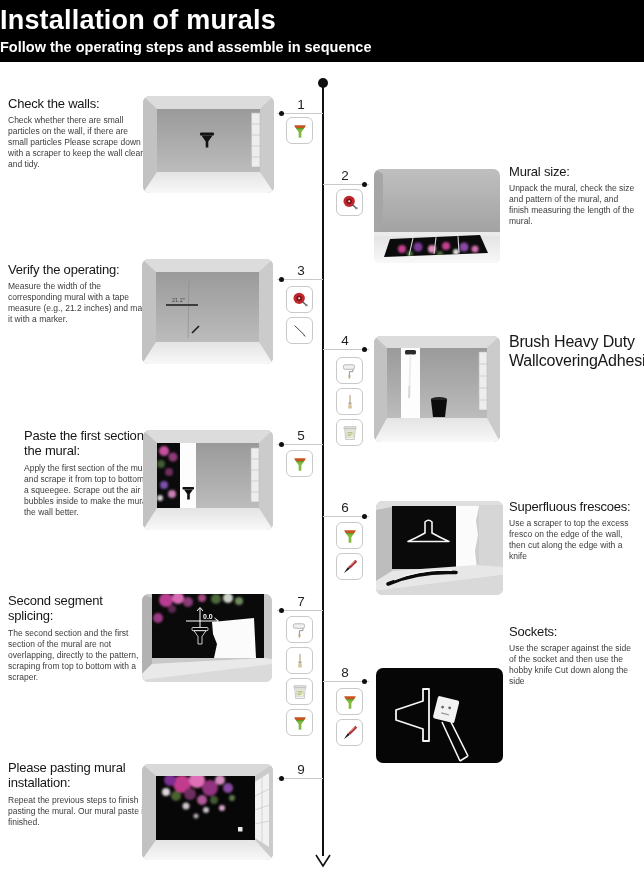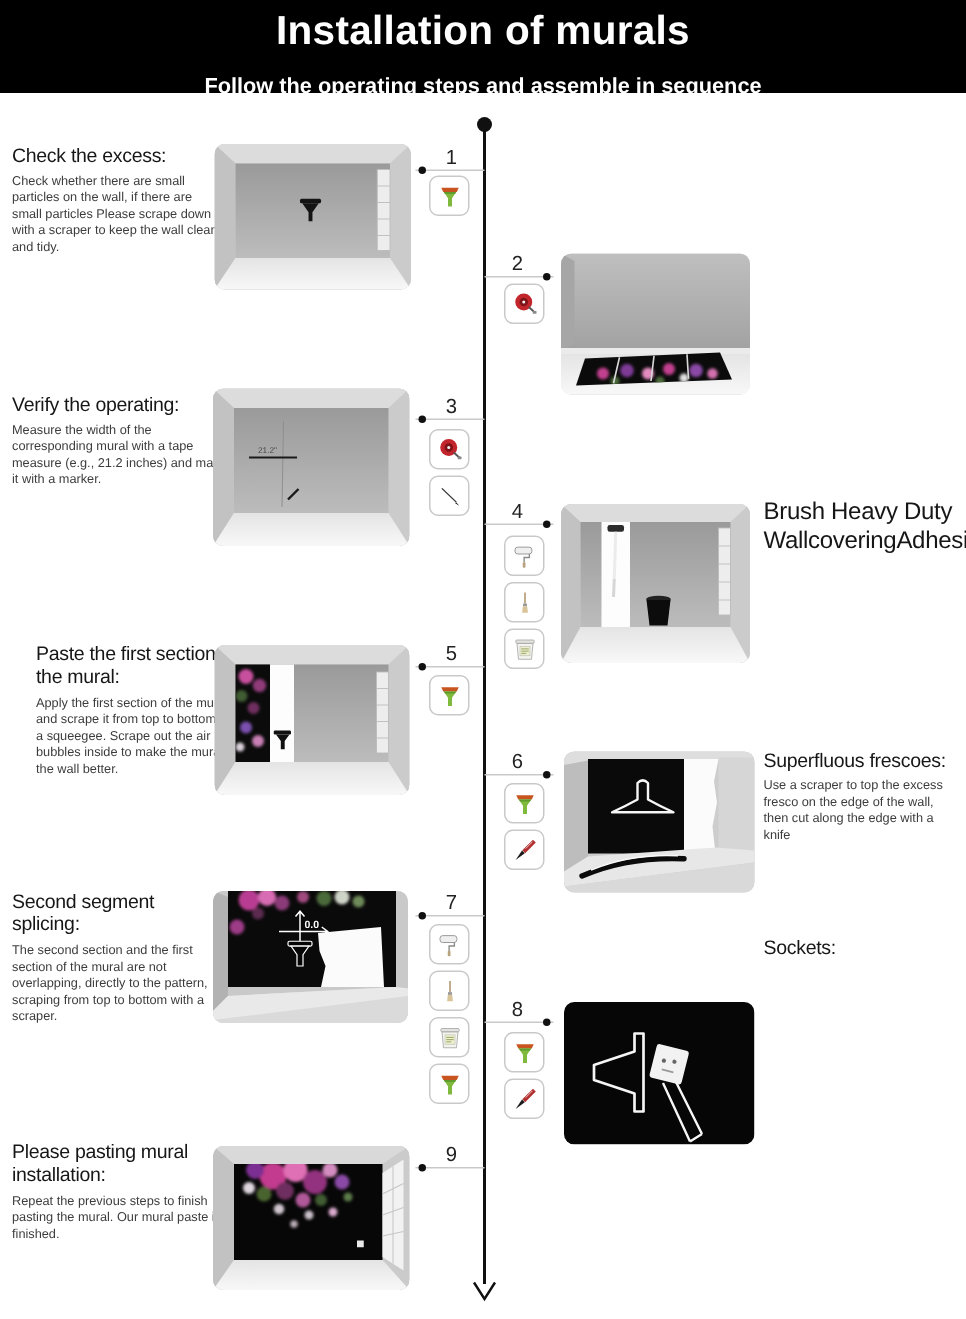--- a/index.html
+++ b/index.html
@@ -1,23 +1,23 @@
 <!DOCTYPE html>
 <html><head>
 <meta charset="utf-8">
 <style>
   *{box-sizing:border-box;margin:0;padding:0}
   html,body{background:#fff}
   .page{position:relative;width:644px;height:879px;background:#fff;overflow:hidden;
         font-family:"Liberation Sans",sans-serif;color:#1a1a1a}
   
   .header{position:absolute;left:0;top:0;width:644px;height:62px;background:#000;
-          color:#fff;text-align:center;padding-top:6px}
+          color:#fff;text-align:left;padding-top:6px}
   .header .title{font-size:27px;font-weight:700;letter-spacing:.2px;line-height:1.1}
-  .header .subtitle{font-size:14.5px;font-weight:700;margin-top:14px}
+  .header .subtitle{font-size:14.5px;font-weight:700;margin-top:3px}
   
   .tl-line{position:absolute;left:322px;top:83px;width:2px;height:773px;background:#101010}
   .tl-dot{position:absolute;left:318px;top:78px;width:10px;height:10px;border-radius:50%;background:#101010}
   .tl-arrow{position:absolute;left:314px;top:854px}
   
   .txt{position:absolute}
   .txt h3{font-size:13px;font-weight:400;color:#161616;letter-spacing:-.2px;line-height:1.18;margin-bottom:4px}
   .txt h3.sm{font-size:16px}
   .txt p{font-size:8.5px;line-height:11px;color:#3c3c3c}
   
@@ -107,21 +107,21 @@
     <div class="subtitle">Follow the operating steps and assemble in sequence</div>
   </div>
 
   <div class="tl-dot"></div>
   <div class="tl-line"></div>
   <svg class="tl-arrow" width="18" height="14">
     <path d="M2,1 L9,12 L16,1" fill="none" stroke="#101010" stroke-width="1.6"></path>
   </svg>
 
   <div class="txt" style="left:8px;top:96px;width:142px">
-    <h3>Check the excess:</h3>
+    <h3>Check the walls:</h3>
     <p>Check whether there are small particles on the wall, if there are small particles Please scrape down with a scraper to keep the wall clean and tidy.</p>
   </div>
   <div class="img" style="left:143px;top:96px">
     <svg width="131" height="97" viewBox="0 0 131 97">
       <rect width="131" height="97" fill="#cfcfcf"></rect>
       <polygon points="0,0 131,0 117,13 14,13" fill="#dcdcdc"></polygon>
       <polygon points="0,0 14,13 14,76 0,97" fill="#c2c2c2"></polygon>
       <polygon points="131,0 117,13 117,76 131,97" fill="#cbcbcb"></polygon>
       <polygon points="14,76 117,76 131,97 0,97" fill="url(#gFloor)"></polygon>
       <rect x="14" y="13" width="103" height="63" fill="url(#gWall)"></rect>
@@ -176,20 +176,24 @@
           <circle cx="72" cy="77" r="4" fill="#c2418f"></circle>
         <circle cx="90" cy="78" r="4.5" fill="#8a4aa6"></circle>
           <circle cx="101" cy="80" r="3.5" fill="#d470b0"></circle>
         <circle cx="36" cy="85" r="3" fill="#4c6b3b"></circle>
           <circle cx="66" cy="85" r="3" fill="#4c6b3b"></circle>
         <circle cx="82" cy="83" r="3" fill="#e0e0e0"></circle>
       </g>
       <path d="M39,69.2 L35,86.5 M62,68.2 L60,85 M84,67.2 L85,83.5" stroke="#d8d8d8" stroke-width="1.1"></path>
     </svg>
   </div>
+  <div class="txt" style="left:509px;top:164px;width:131px">
+    <h3>Mural size:</h3>
+    <p>Unpack the mural, check the size and pattern of the mural, and finish measuring the length of the mural.</p>
+  </div>
 
   <div class="txt" style="left:8px;top:262px;width:142px">
     <h3>Verify the operating:</h3>
     <p>Measure the width of the corresponding mural with a tape measure (e.g., 21.2 inches) and mark it with a marker.</p>
   </div>
   <div class="img" style="left:142px;top:259px">
     <svg width="131" height="105" viewBox="0 0 131 105">
       <rect width="131" height="105" fill="#cfcfcf"></rect>
       <polygon points="0,0 131,0 117,13 14,13" fill="#dcdcdc"></polygon>
       <polygon points="0,0 14,13 14,83 0,105" fill="#c2c2c2"></polygon>
@@ -433,20 +437,21 @@
         <rect x="59" y="30" width="22" height="23" rx="2" fill="#f2f2f2"></rect>
         <circle cx="66" cy="40" r="1.4" fill="#666"></circle>
           <circle cx="73" cy="39" r="1.4" fill="#666"></circle>
         <path d="M66,46 h8" stroke="#999" stroke-width="1.2"></path>
       </g>
       <path d="M66,54 L84,93 M74,52 L92,88 M84,93 L92,88" stroke="#f5f5f5" stroke-width="1.6" fill="none"></path>
     </svg>
   </div>
   <div class="txt" style="left:509px;top:624px;width:131px">
     <h3>Sockets:</h3>
+    <p>Use the scraper against the side of the socket and then use the hobby knife Cut down along the side</p>
   </div>
 
   <div class="txt" style="left:8px;top:760px;width:142px">
     <h3>Please pasting mural installation:</h3>
     <p>Repeat the previous steps to finish pasting the mural. Our mural paste is finished.</p>
   </div>
   <div class="img" style="left:142px;top:764px">
     <svg width="131" height="96" viewBox="0 0 131 96">
       <rect width="131" height="96" fill="#cfcfcf"></rect>
       <polygon points="0,0 131,0 113,12 14,12" fill="#d9d9d9"></polygon>

